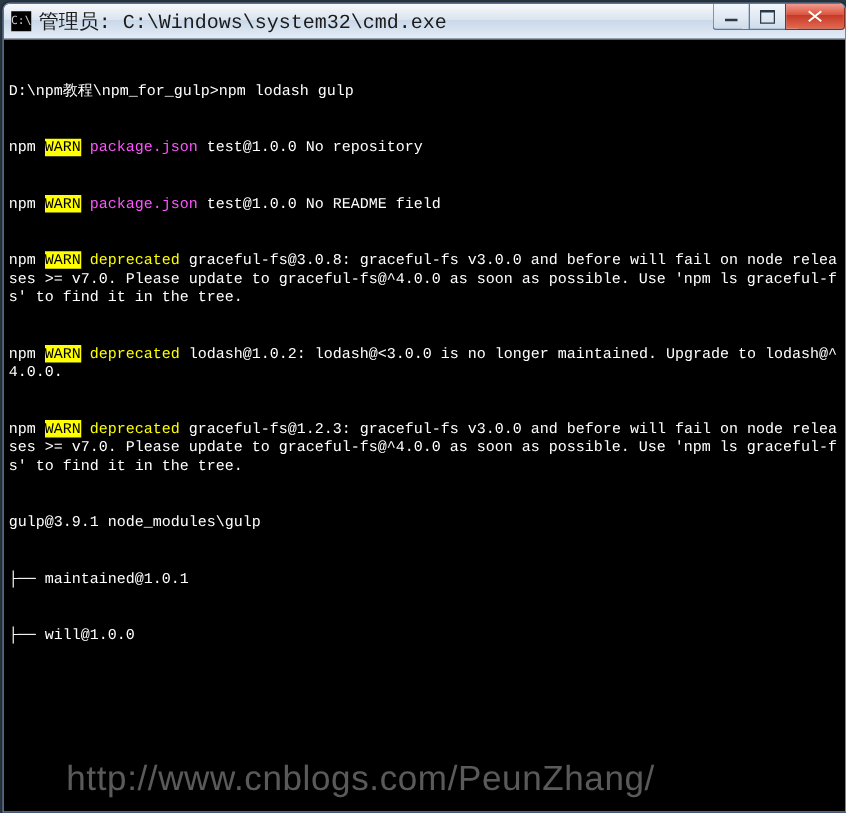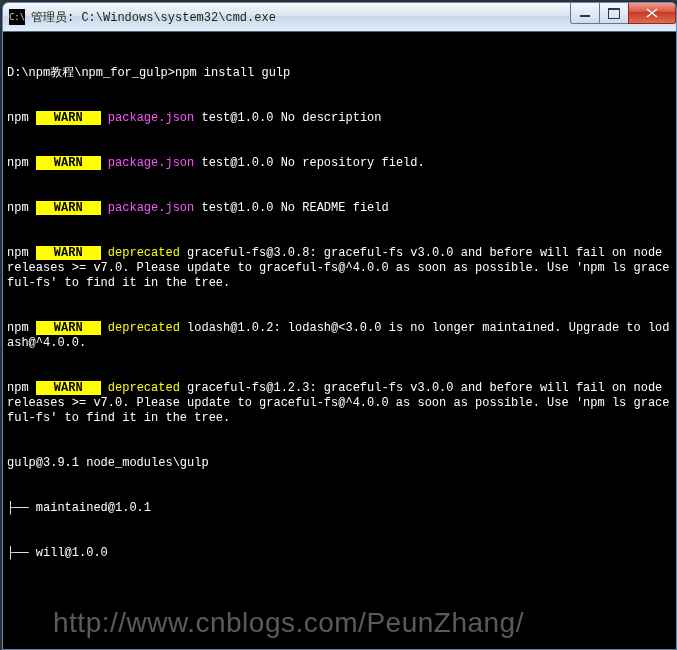--- a/index.html
+++ b/index.html
@@ -23,21 +23,21 @@
     border-bottom:1px solid #4b6a8f;
     position:relative;
   }
   .titlebar .icon{
     width:16px;height:16px;margin:0 6px;
     background:#000;
     display:inline-flex;align-items:center;justify-content:center;
     color:#ccc;font-size:9px;font-family:monospace;
   }
   .titlebar .title-text{
-    font-size:12px;color:#1b1b1b;
+    font-size:16px;color:#1b1b1b;
     white-space:nowrap;
   }
   .win-controls{
     position:absolute;right:0;top:0;
     display:flex;height:20px;
   }
   .win-btn{
     width:28px;height:20px;
     border:1px solid #5a7aa0;
     border-top:none;
@@ -64,21 +64,21 @@
     font-size:12px;
     line-height:15px;
     color:#c0c0c0;
     padding:4px 4px 0 4px;
     white-space:pre-wrap;
     word-break:break-all;
   }
   .wh{color:#ffffff}
   .ye{color:#ffff00}
   .ma{color:#ff55ff}
-  .yebg{background:#ffff00;color:#000;font-weight:bold;padding:0 18px}
+  .yebg{background:#ffff00;color:#000;font-weight:normal;padding:0 0}
   .term .line{display:block}
   .watermark{
     position:absolute;
     left:50px;
     bottom:10px;
     font-family:Arial,Helvetica,sans-serif;
     font-size:28px;
     color:rgba(200,200,200,0.45);
     pointer-events:none;
     user-select:none;
@@ -105,23 +105,22 @@
           <span class="close-glyph">
             <svg width="12" height="10" viewBox="0 0 12 10">
               <path d="M1 1 L11 9 M11 1 L1 9" stroke="#fff" stroke-width="1.6"></path>
             </svg>
           </span>
         </div>
     </div>
   </div>
 
   <div class="term">
-    <span class="line"><span class="wh">D:\npm教程\npm_for_gulp&gt;</span><span class="wh">npm install gulp</span></span>
-    <span class="line"><span class="wh">npm </span><span class="yebg">WARN</span> <span class="ma">package.json</span><span class="wh"> test@1.0.0 No description</span></span>
-    <span class="line"><span class="wh">npm </span><span class="yebg">WARN</span> <span class="ma">package.json</span><span class="wh"> test@1.0.0 No repository field.</span></span>
+    <span class="line"><span class="wh">D:\npm教程\npm_for_gulp&gt;</span><span class="wh">npm lodash gulp</span></span>
+    <span class="line"><span class="wh">npm </span><span class="yebg">WARN</span> <span class="ma">package.json</span><span class="wh"> test@1.0.0 No repository</span></span>
     <span class="line"><span class="wh">npm </span><span class="yebg">WARN</span> <span class="ma">package.json</span><span class="wh"> test@1.0.0 No README field</span></span>
     <span class="line"><span class="wh">npm </span><span class="yebg">WARN</span> <span class="ye">deprecated</span><span class="wh"> graceful-fs@3.0.8: graceful-fs v3.0.0 and before will fail on node releases &gt;= v7.0. Please update to graceful-fs@^4.0.0 as soon as possible. Use 'npm ls graceful-fs' to find it in the tree.</span></span>
     <span class="line"><span class="wh">npm </span><span class="yebg">WARN</span> <span class="ye">deprecated</span><span class="wh"> lodash@1.0.2: lodash@&lt;3.0.0 is no longer maintained. Upgrade to lodash@^4.0.0.</span></span>
     <span class="line"><span class="wh">npm </span><span class="yebg">WARN</span> <span class="ye">deprecated</span><span class="wh"> graceful-fs@1.2.3: graceful-fs v3.0.0 and before will fail on node releases &gt;= v7.0. Please update to graceful-fs@^4.0.0 as soon as possible. Use 'npm ls graceful-fs' to find it in the tree.</span></span>
     <span class="line wh">gulp@3.9.1 node_modules\gulp</span>
     <span class="line wh">├── maintained@1.0.1</span>
     <span class="line wh">├── will@1.0.0</span>
     
     
     

